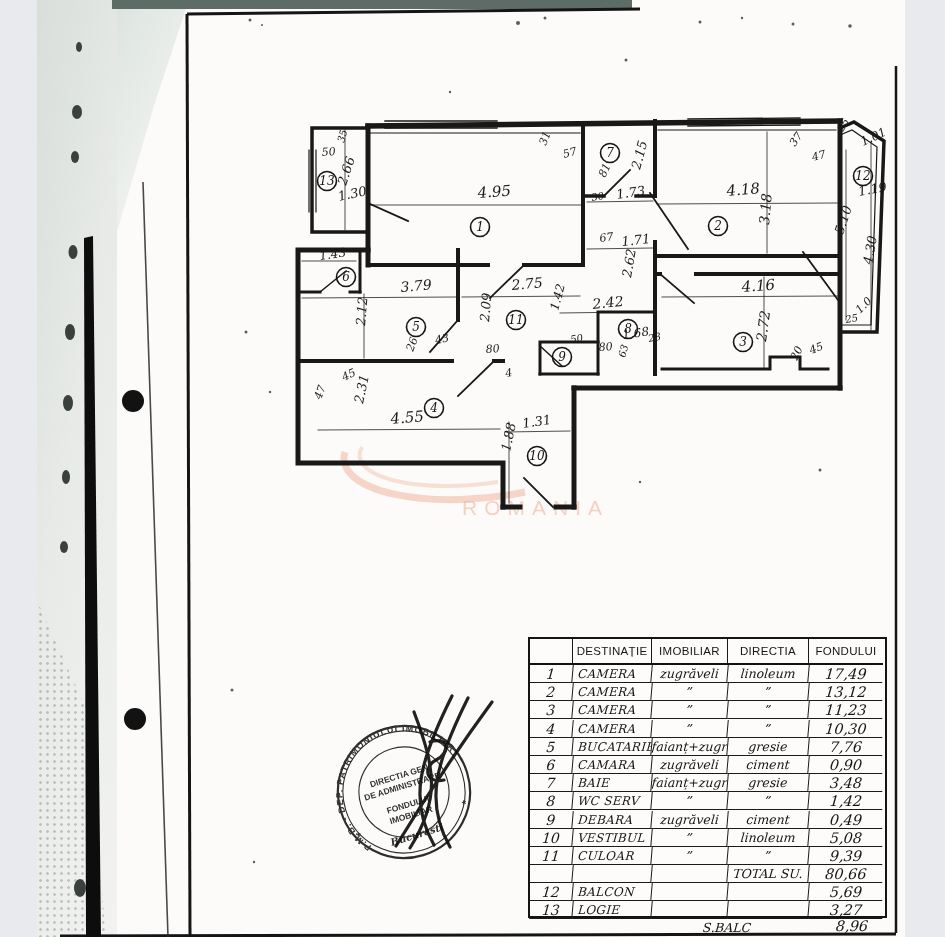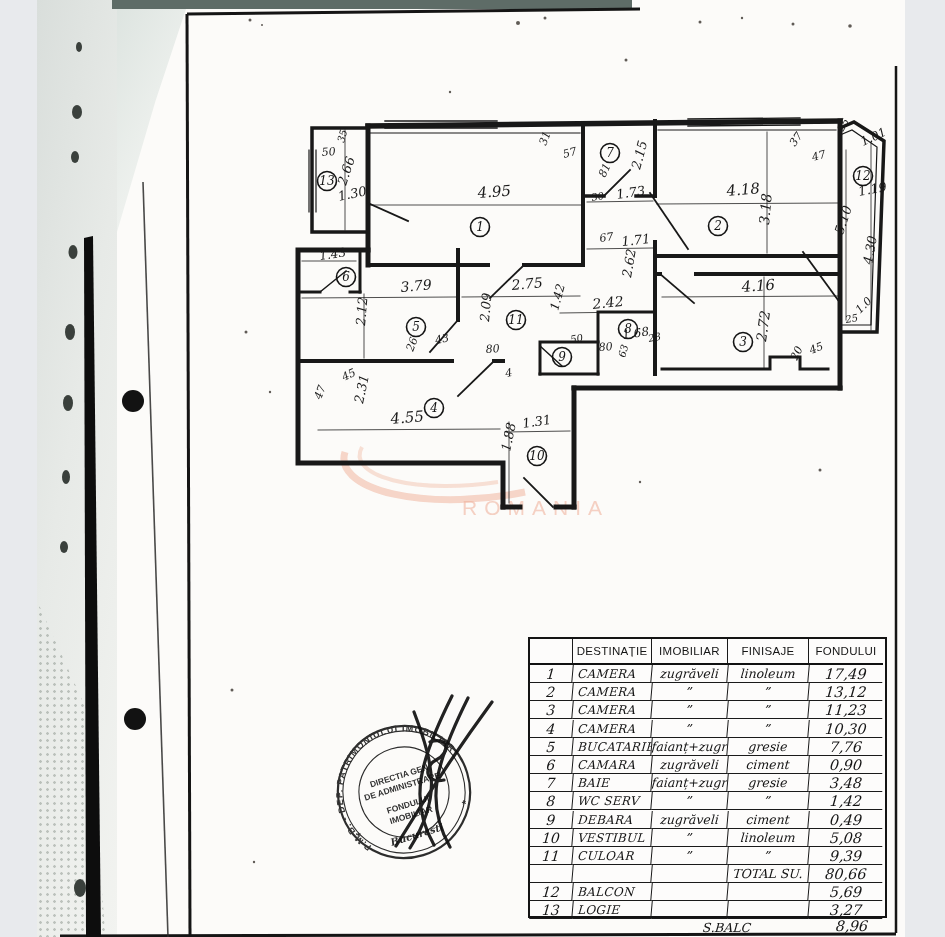--- a/index.html
+++ b/index.html
@@ -295,21 +295,21 @@
         <circle cx="232" cy="690" r="1.5"></circle>
           <circle cx="254" cy="862" r="1.2"></circle>
       </g>
     </g>
   </svg>
 
   <div class="tbl" id="areas-table">
       <div class="c th"></div>
       <div class="c th">DESTINAȚIE</div>
       <div class="c th">IMOBILIAR</div>
-      <div class="c th">FINISAJE</div>
+      <div class="c th">DIRECTIA</div>
       <div class="c th last">FONDULUI</div>
       <div class="c hw num">1</div>
       <div class="c hw dest">CAMERA</div>
       <div class="c hw fin">zugrăveli</div>
       <div class="c hw par">linoleum</div>
       <div class="c hw sup last">17,49</div>
       <div class="c hw num">2</div>
       <div class="c hw dest">CAMERA</div>
       <div class="c hw fin">”</div>
       <div class="c hw par">”</div>

